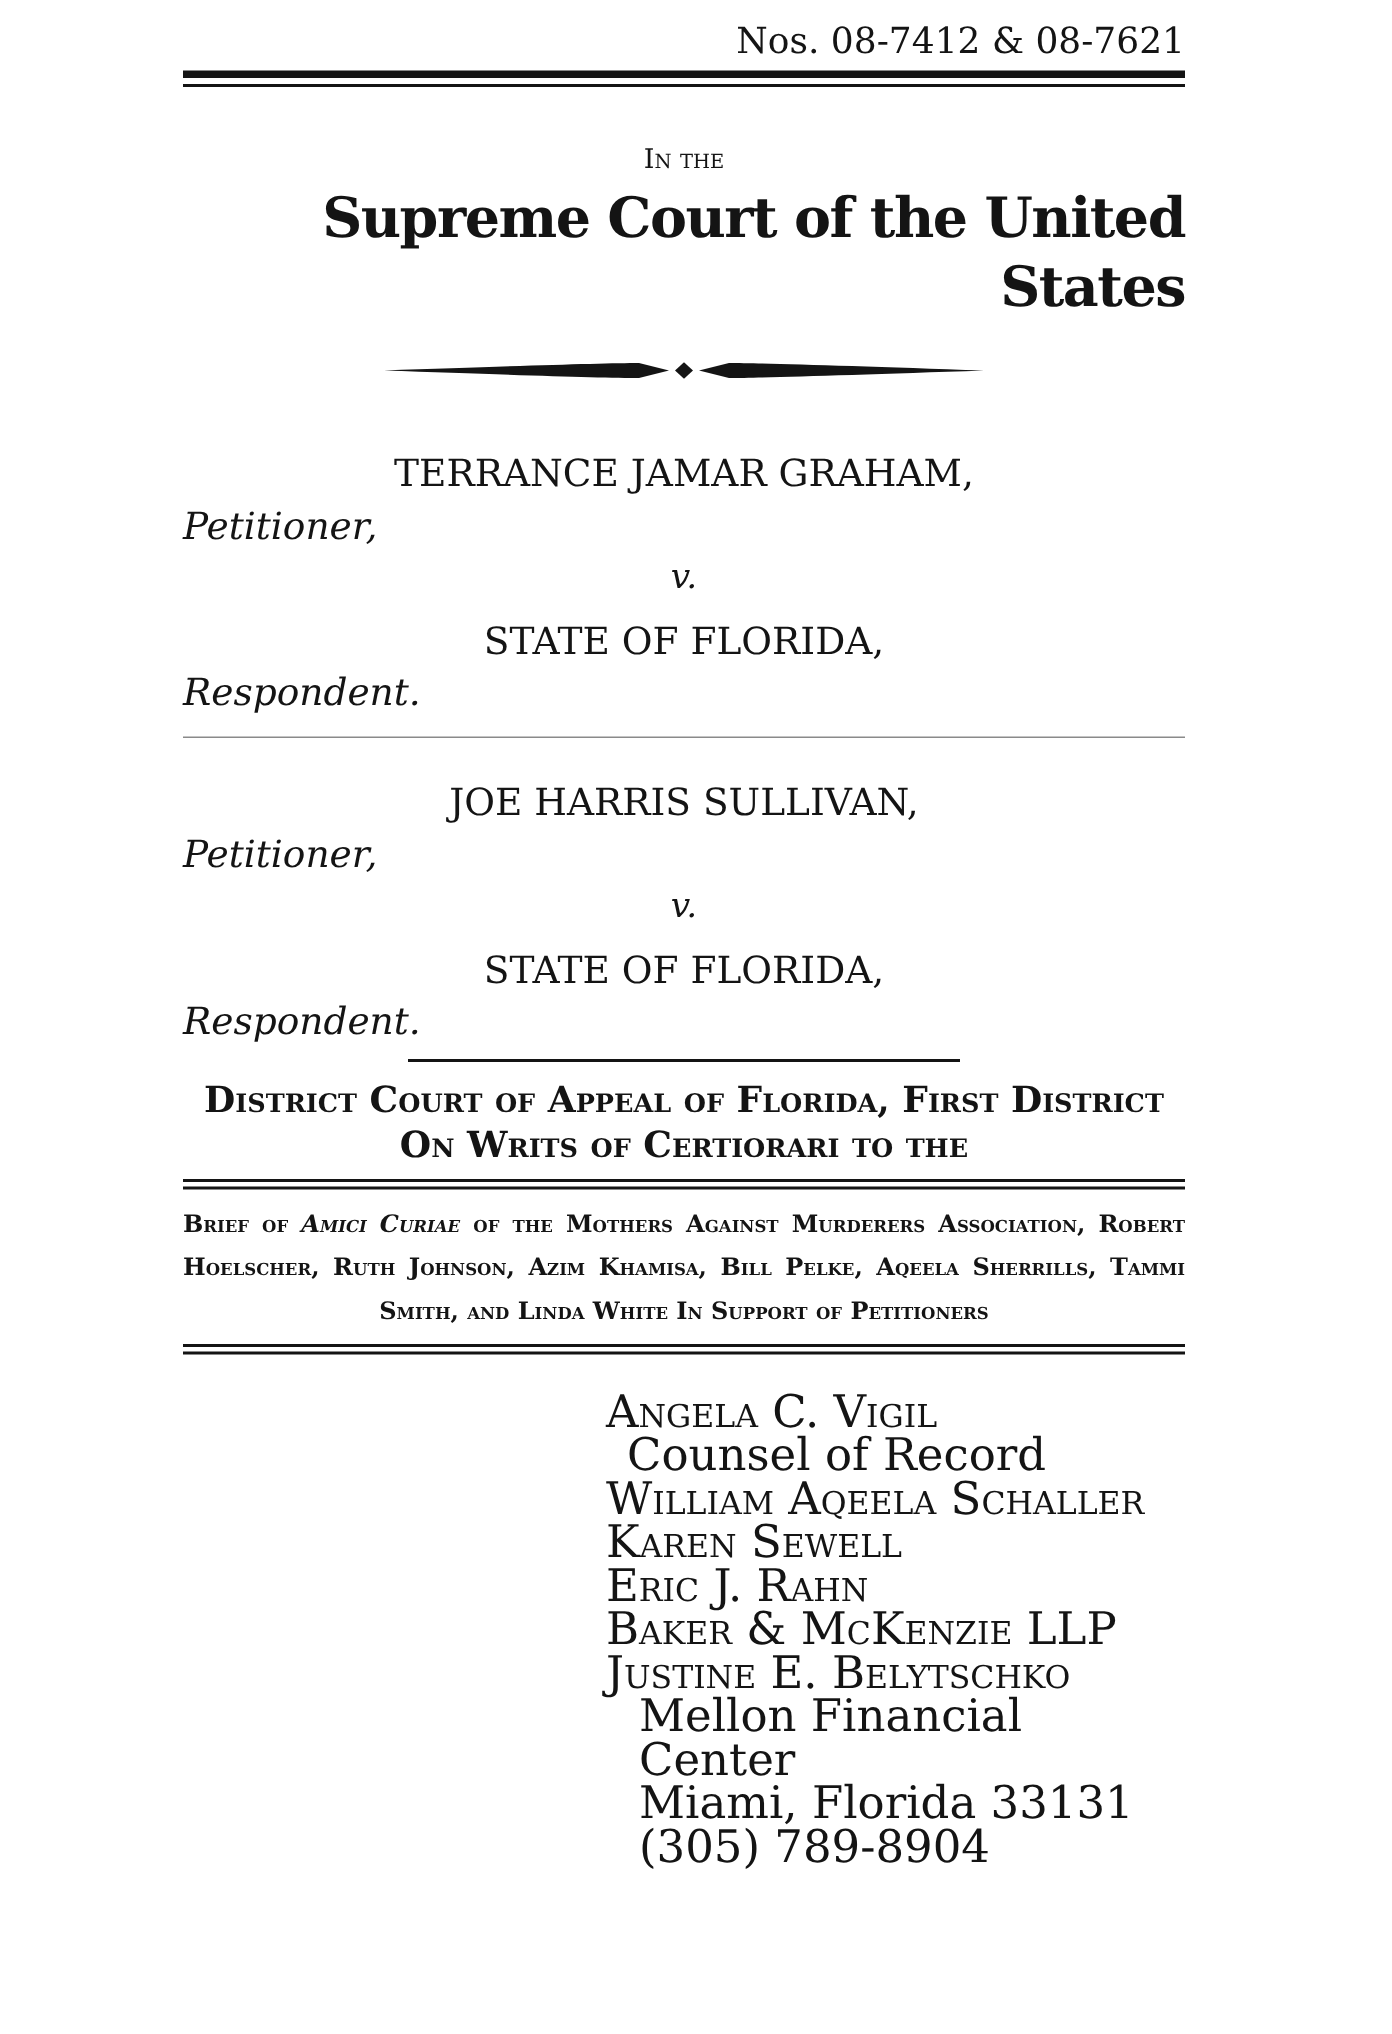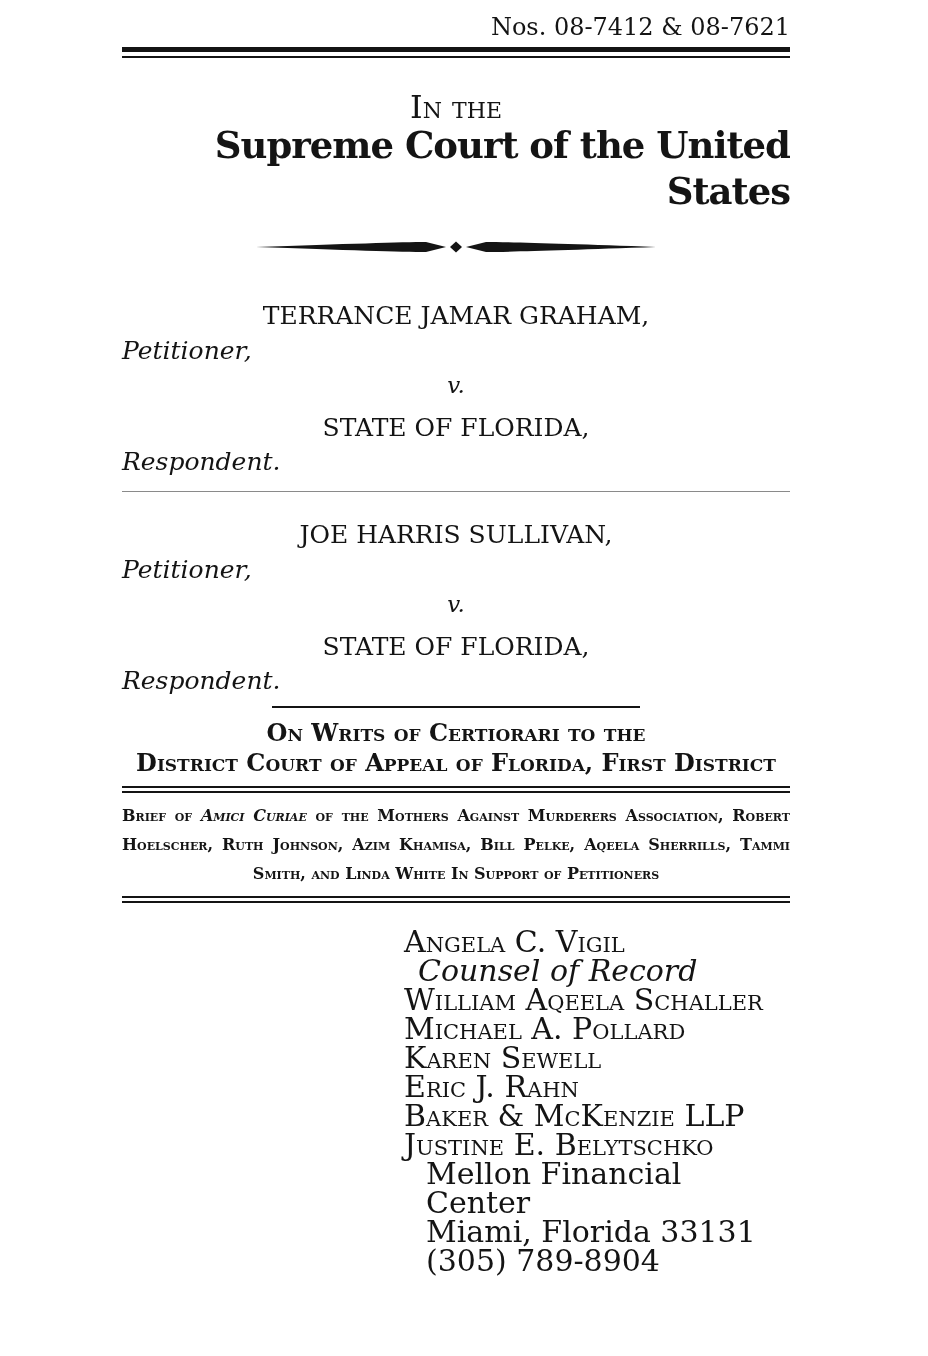--- a/index.html
+++ b/index.html
@@ -23,21 +23,21 @@
     text-align: right;
     font-size: 24px;
     line-height: 30px;
   }
   .rule-thick { height: 5px; background: #141414; margin-top: 5px; }
   .rule-thin  { height: 2px; background: #141414; margin-top: 4px; }
   .in-the {
     margin-top: 34px;
     text-align: center;
     font-variant: small-caps;
-    font-size: 32px;
+    font-size: 18px;
     line-height: 30px;
   }
   .court-name {
     text-align: right;
     font-weight: bold;
     font-size: 37px;
     line-height: 46px;
     letter-spacing: -1px;
   }
   .ornament { display: block; margin: 24px auto 0 auto; }
@@ -97,21 +97,21 @@
     text-align-last: center;
   }
   .brief-title .it { font-style: italic; }
   .counsel {
     margin-top: 24px;
     margin-left: 282px;
     font-size: 30px;
     line-height: 29px;
   }
   .sc { font-variant: small-caps; }
-  .it { font-style: italic; }
+  .it { }
   .ind1 { padding-left: 14px; }
   .ind2 { padding-left: 22px; }
 </style>
 </head>
 <body>
 
 <div class="page">
 
   <div class="docket">Nos. 08-7412 &amp; 08-7621</div>
   <div class="rule-thick"></div>
@@ -140,41 +140,40 @@
     <div class="party first">JOE HARRIS SULLIVAN,</div>
     <div class="role pet">Petitioner,</div>
     <div class="versus">v.</div>
     <div class="party second">STATE OF FLORIDA,</div>
     <div class="role resp">Respondent.</div>
   </div>
 
   <div class="short-line"></div>
 
   <div class="writ">
+    <div>District Court of Appeal of Florida, First District</div>
     <div>On Writs of Certiorari to the</div>
-    <div>District Court of Appeal of Florida, First District</div>
   </div>
 
   <div class="double-rule">
     <div class="l"></div>
     <div class="l"></div>
   </div>
 
   <div class="brief-title"><span>Brief of </span><span class="it">Amici Curiae</span><span> of the Mothers Against Murderers Association, Robert Hoelscher, Ruth Johnson, Azim Khamisa, Bill Pelke, Aqeela Sherrills, Tammi Smith, and Linda White In Support of Petitioners</span></div>
 
   <div class="double-rule">
     <div class="l"></div>
     <div class="l"></div>
   </div>
 
   <div class="counsel">
     <div class="sc">Angela C. Vigil</div>
     <div class="it ind1">Counsel of Record</div>
     <div class="sc">William Aqeela Schaller</div>
-    <div class="sc">Michael A. Pollard</div>
     <div class="sc">Karen Sewell</div>
     <div class="sc">Eric J. Rahn</div>
     <div class="sc">Baker &amp; McKenzie LLP</div>
     <div class="sc">Justine E. Belytschko</div>
     <div class="ind2">Mellon Financial Center</div>
     <div class="ind2">Miami, Florida 33131</div>
     <div class="ind2">(305) 789-8904</div>
   </div>
 
 </div>

